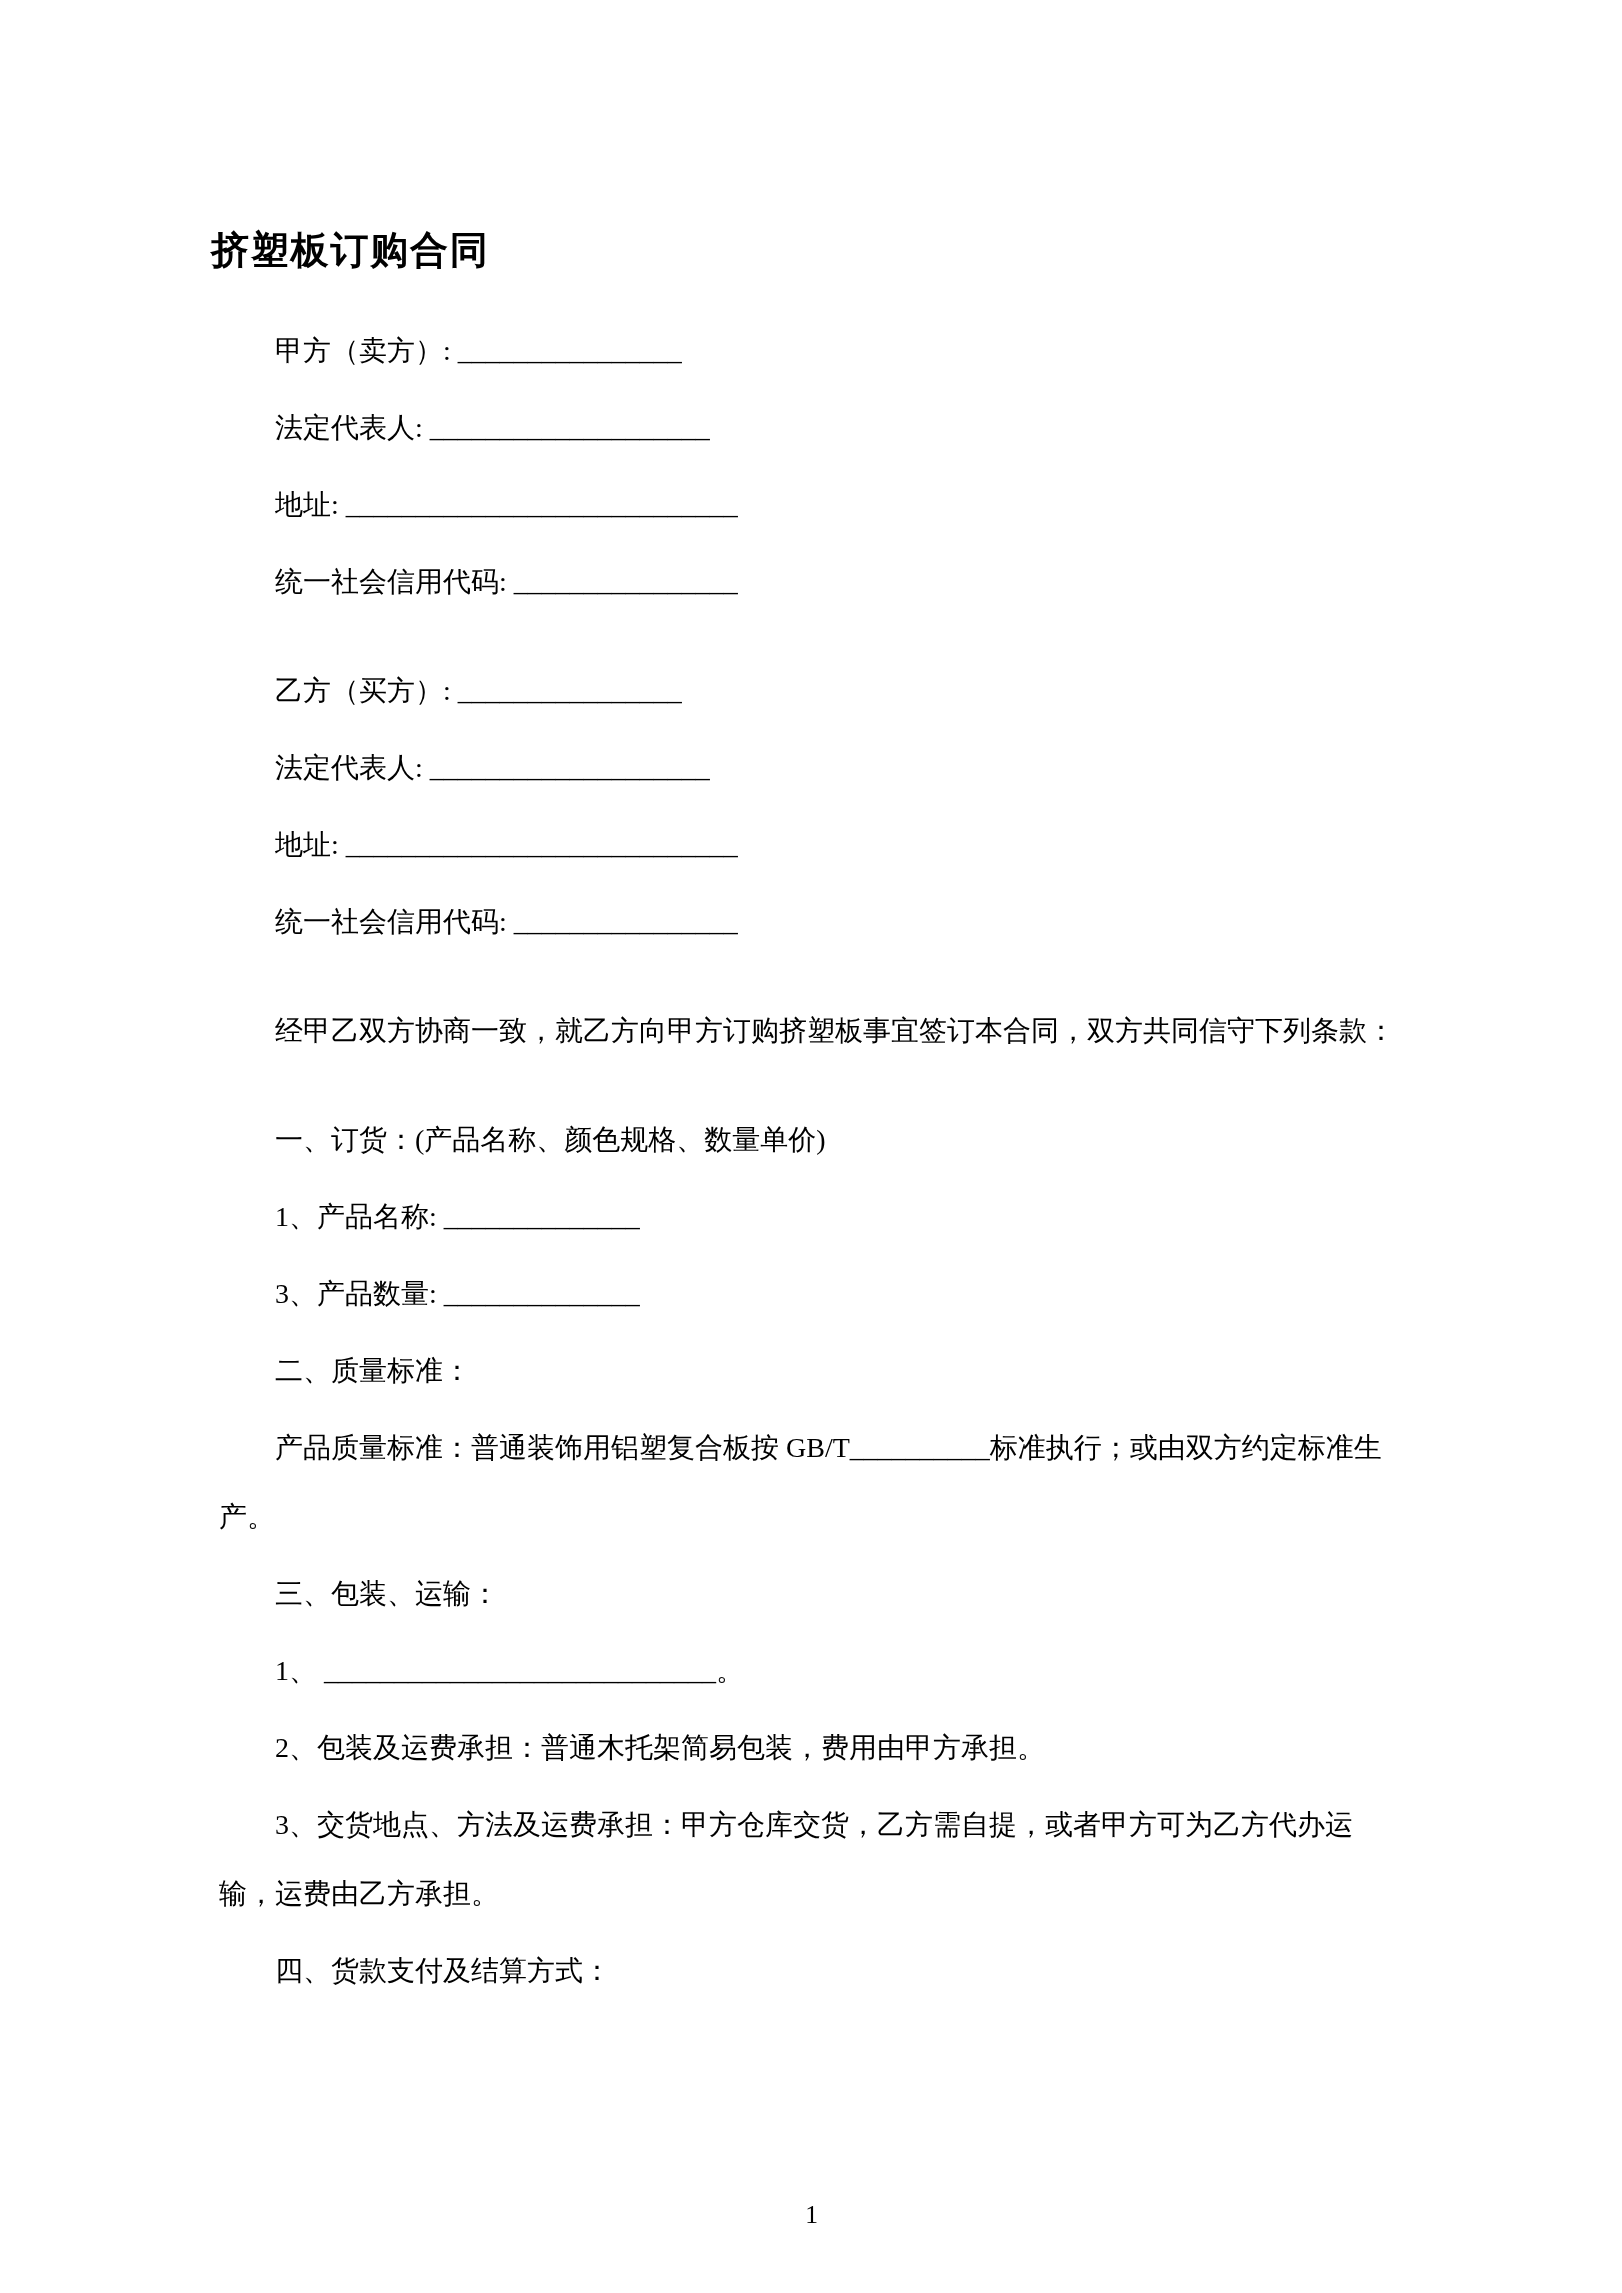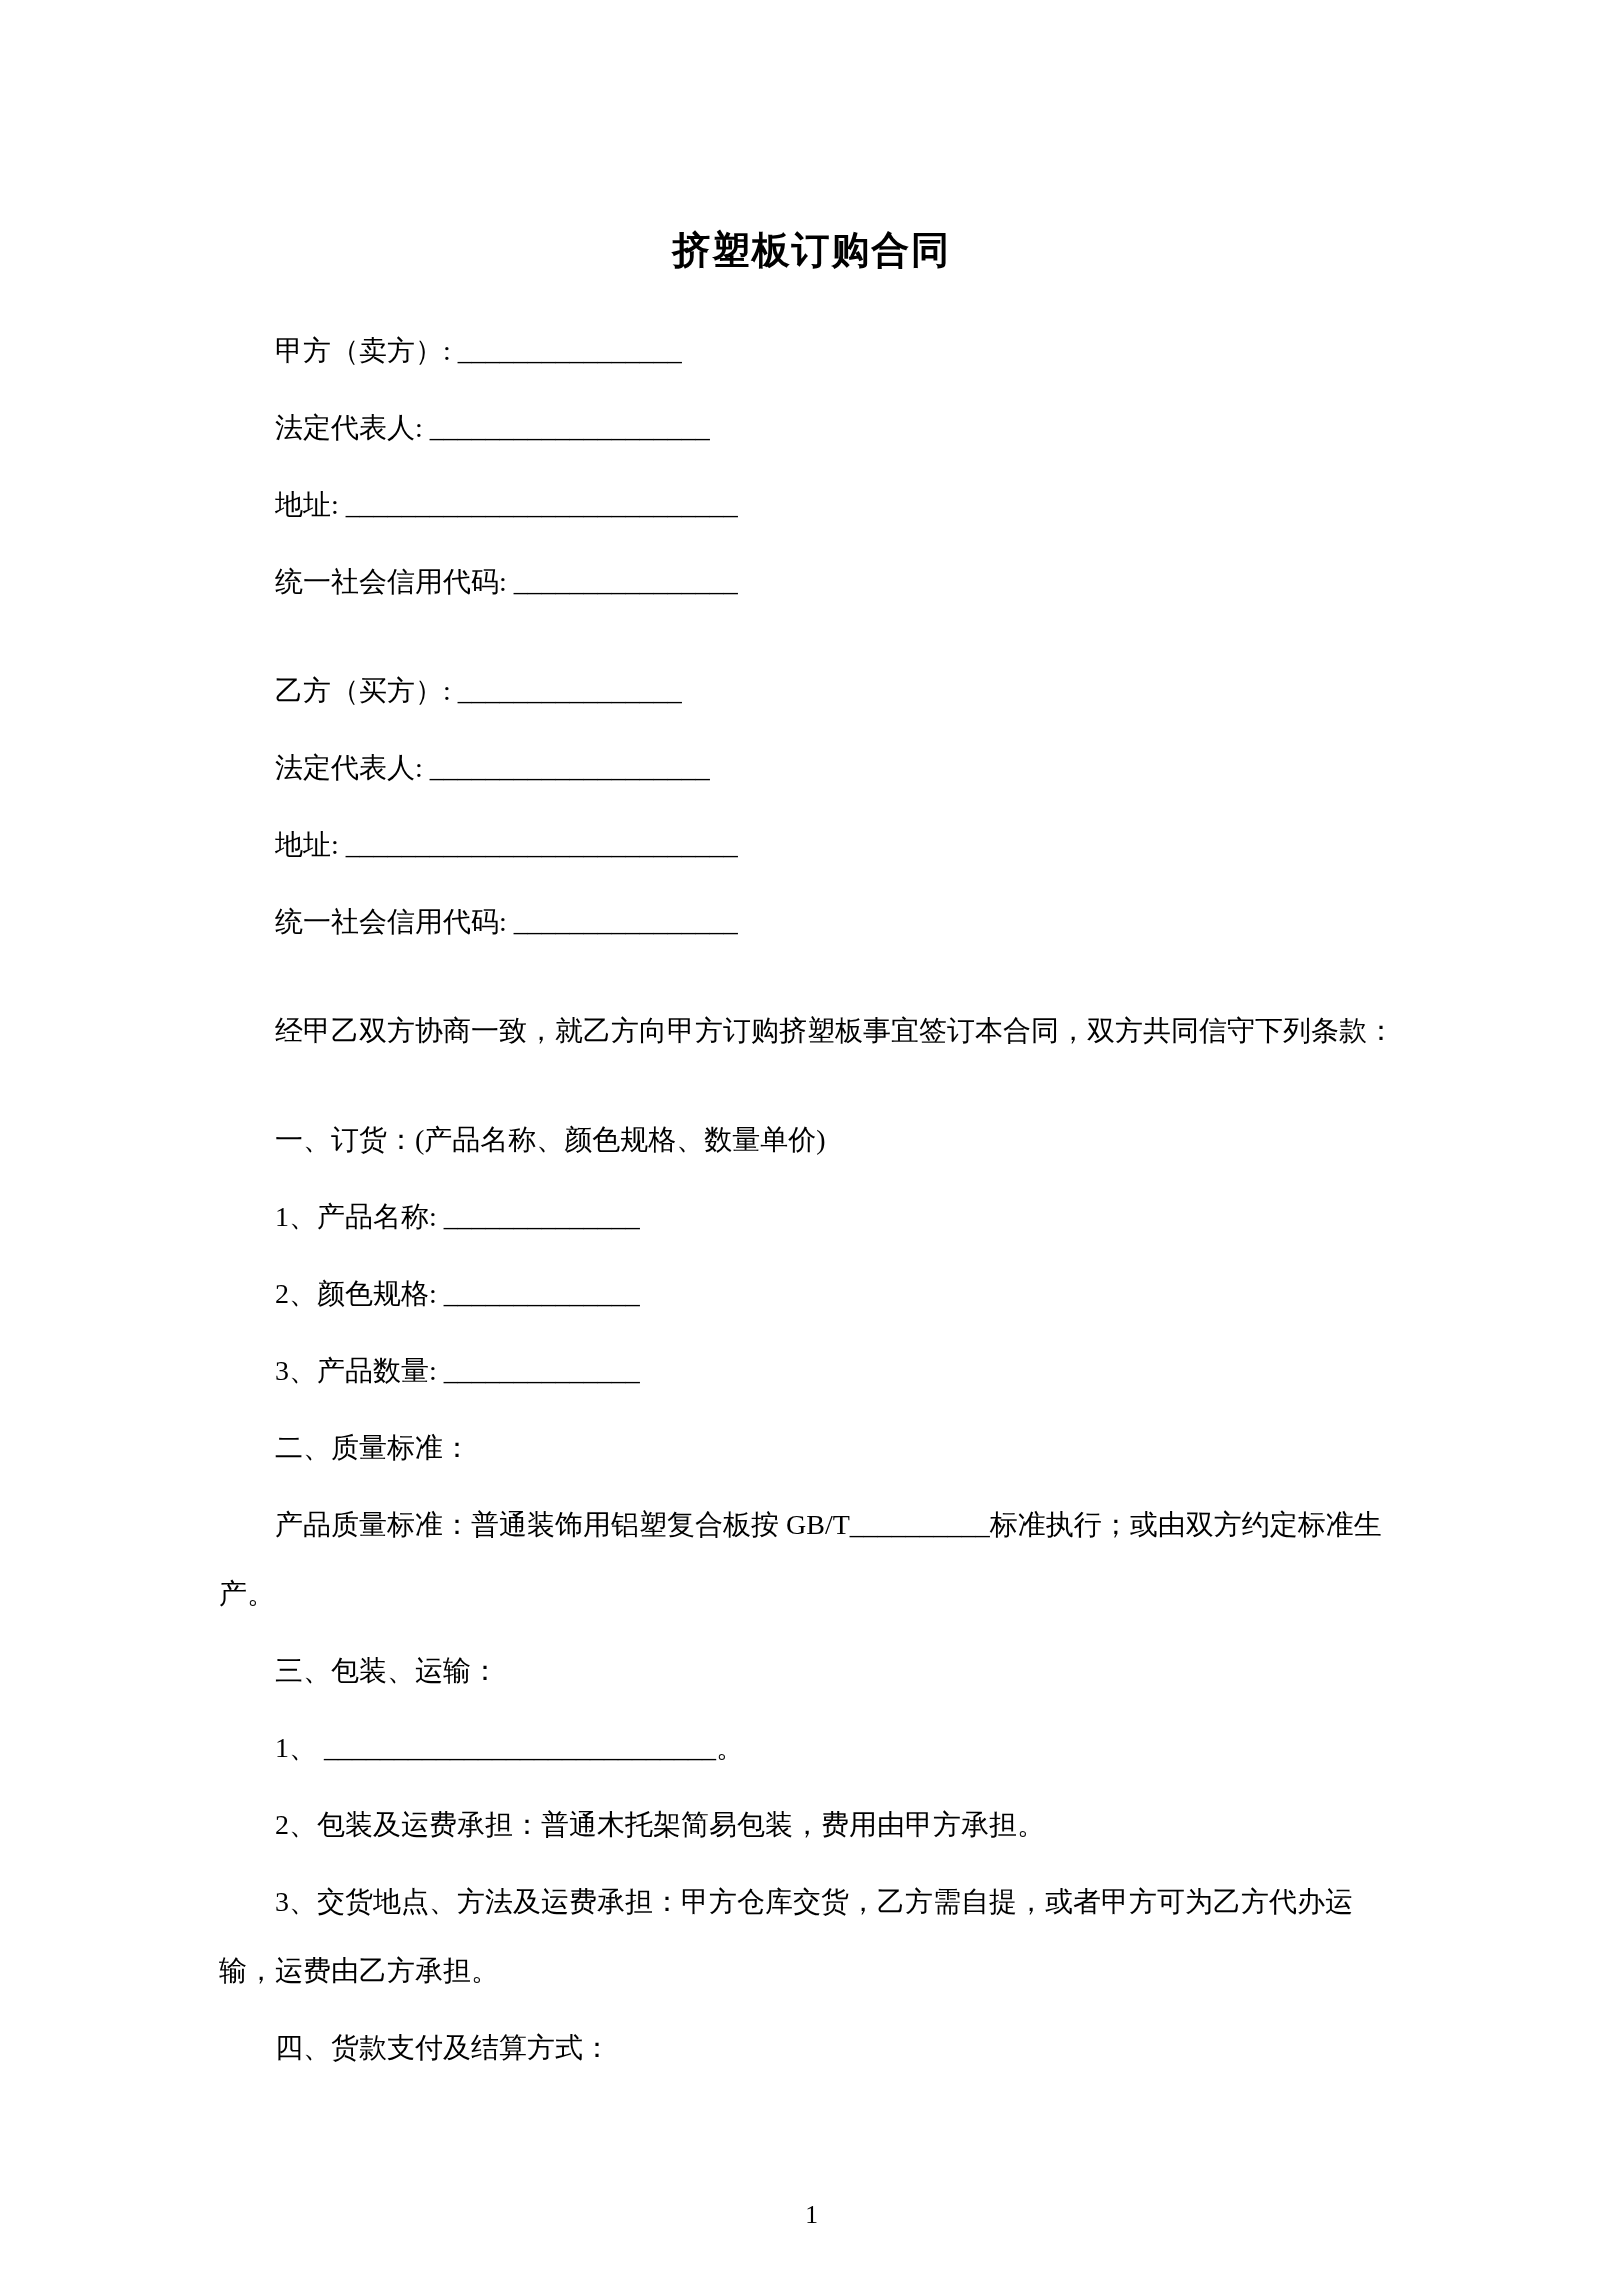--- a/index.html
+++ b/index.html
@@ -14,21 +14,20 @@
     margin: 0 auto;
     box-sizing: border-box;
     background: #ffffff;
     color: #000000;
     font-family: "Liberation Serif", "DejaVu Serif", serif;
     font-size: 28px;
     padding: 223px 211px 0 211px;
   }
   .doc-title {
     margin: 0 0 38px 0;
-    text-align: center;
     font-size: 38px;
     font-weight: bold;
     line-height: 55px;
     letter-spacing: 1.8px;
   }
   .line {
     margin: 8px;
     line-height: 69px;
     text-indent: 2em;
     word-break: break-all;
@@ -64,21 +63,20 @@
 
   <p class="line gap">乙方（买方）: ________________</p>
   <p class="line">法定代表人: ____________________</p>
   <p class="line">地址: ____________________________</p>
   <p class="line">统一社会信用代码: ________________</p>
 
   <p class="line gap">经甲乙双方协商一致，就乙方向甲方订购挤塑板事宜签订本合同，双方共同信守下列条款：</p>
 
   <p class="line bold gap">一、订货：(产品名称、颜色规格、数量单价)</p>
   <p class="line">1、产品名称: ______________</p>
-  <p class="line">2、颜色规格: ______________</p>
   <p class="line">3、产品数量: ______________</p>
 
   <p class="line bold">二、质量标准：</p>
   <p class="line">产品质量标准：普通装饰用铝塑复合板按 GB/T__________标准执行；或由双方约定标准生产。</p>
 
   <p class="line bold">三、包装、运输：</p>
   <p class="line">1、 ____________________________。</p>
   <p class="line">2、包装及运费承担：普通木托架简易包装，费用由甲方承担。</p>
   <p class="line">3、交货地点、方法及运费承担：甲方仓库交货，乙方需自提，或者甲方可为乙方代办运输，运费由乙方承担。</p>
 

